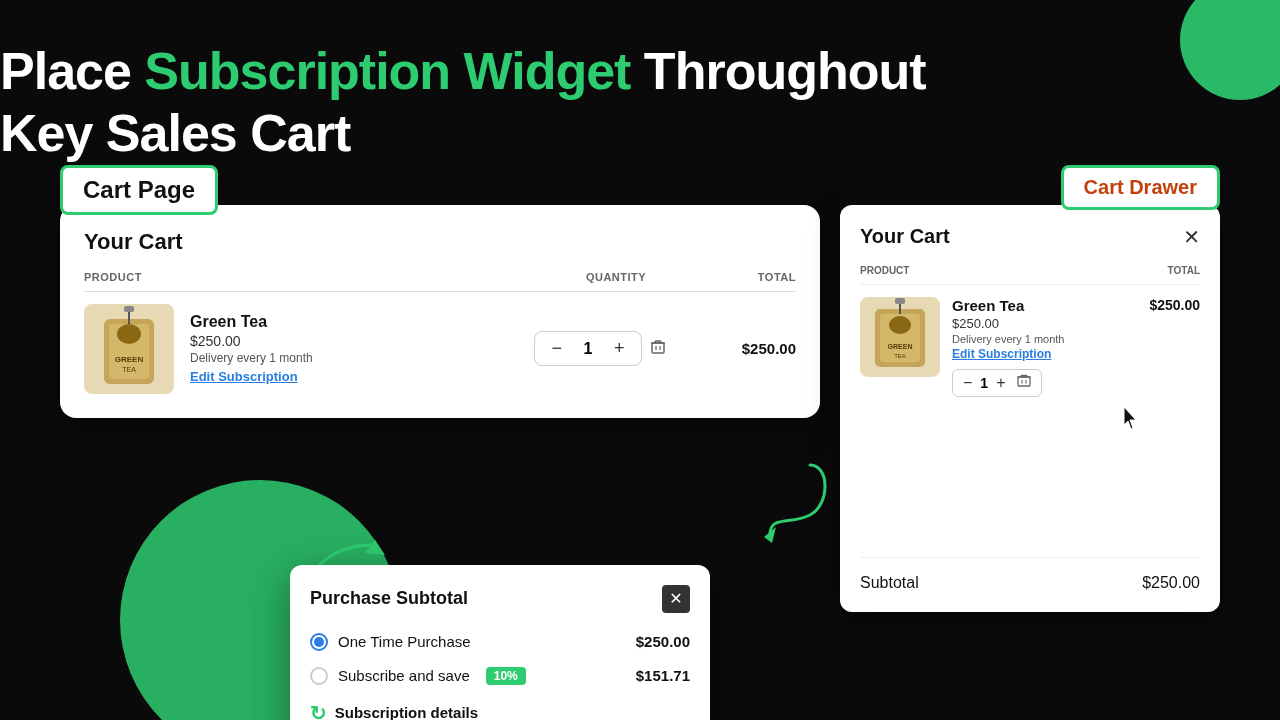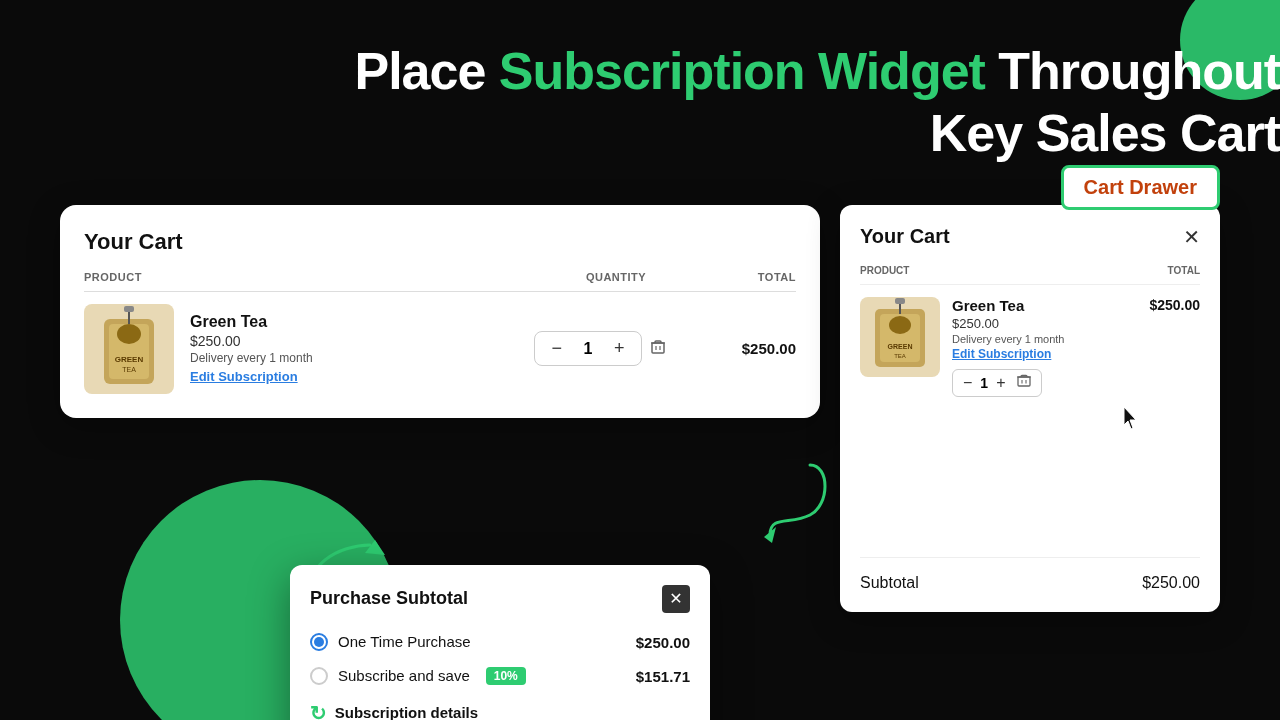--- a/index.html
+++ b/index.html
@@ -29,21 +29,21 @@
       left: 120px;
       width: 280px;
       height: 280px;
       background: #2ecc71;
       border-radius: 50%;
       opacity: 0.85;
     }
 
     
     .hero-heading {
-      text-align: right;
+      text-align: left;
       padding-top: 40px;
       padding-bottom: 20px;
       position: relative;
       z-index: 10;
     }
     .hero-heading h1 {
       font-size: 52px;
       font-weight: 900;
       color: #ffffff;
       line-height: 1.2;
@@ -244,21 +244,21 @@
       height: 28px;
       font-size: 16px;
       cursor: pointer;
       display: flex;
       align-items: center;
       justify-content: center;
     }
 
     .option-row {
       display: flex;
-      align-items: flex-end;
+      align-items: flex-start;
       justify-content: space-between;
       margin-bottom: 16px;
     }
     .option-left {
       display: flex;
       align-items: center;
       gap: 10px;
     }
     .radio-btn {
       width: 18px;
@@ -483,20 +483,21 @@
 <div class="hero-heading">
   <h1>
     <span>Place </span><span class="highlight">Subscription Widget</span><span> Throughout</span><br>
     <span>Key Sales Cart</span>
   </h1>
 </div>
 
 <div class="content-area">
 
   <div class="left-section">
+    <div class="cart-page-label">Cart Page</div>
 
     <div class="cart-panel">
       <h2>Your Cart</h2>
       <div class="cart-table-header">
         <span class="col-product">Product</span>
         <span class="col-quantity">Quantity</span>
         <span class="col-total">Total</span>
       </div>
 
       <div class="cart-item">

